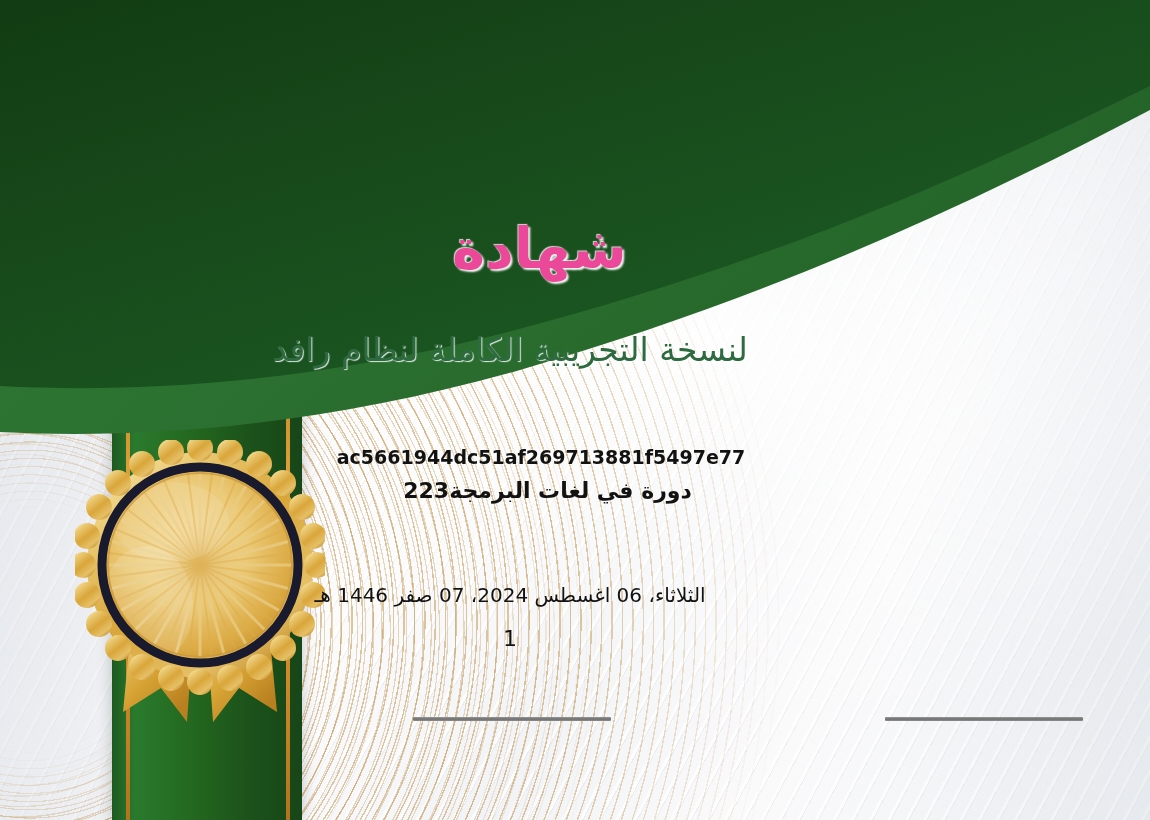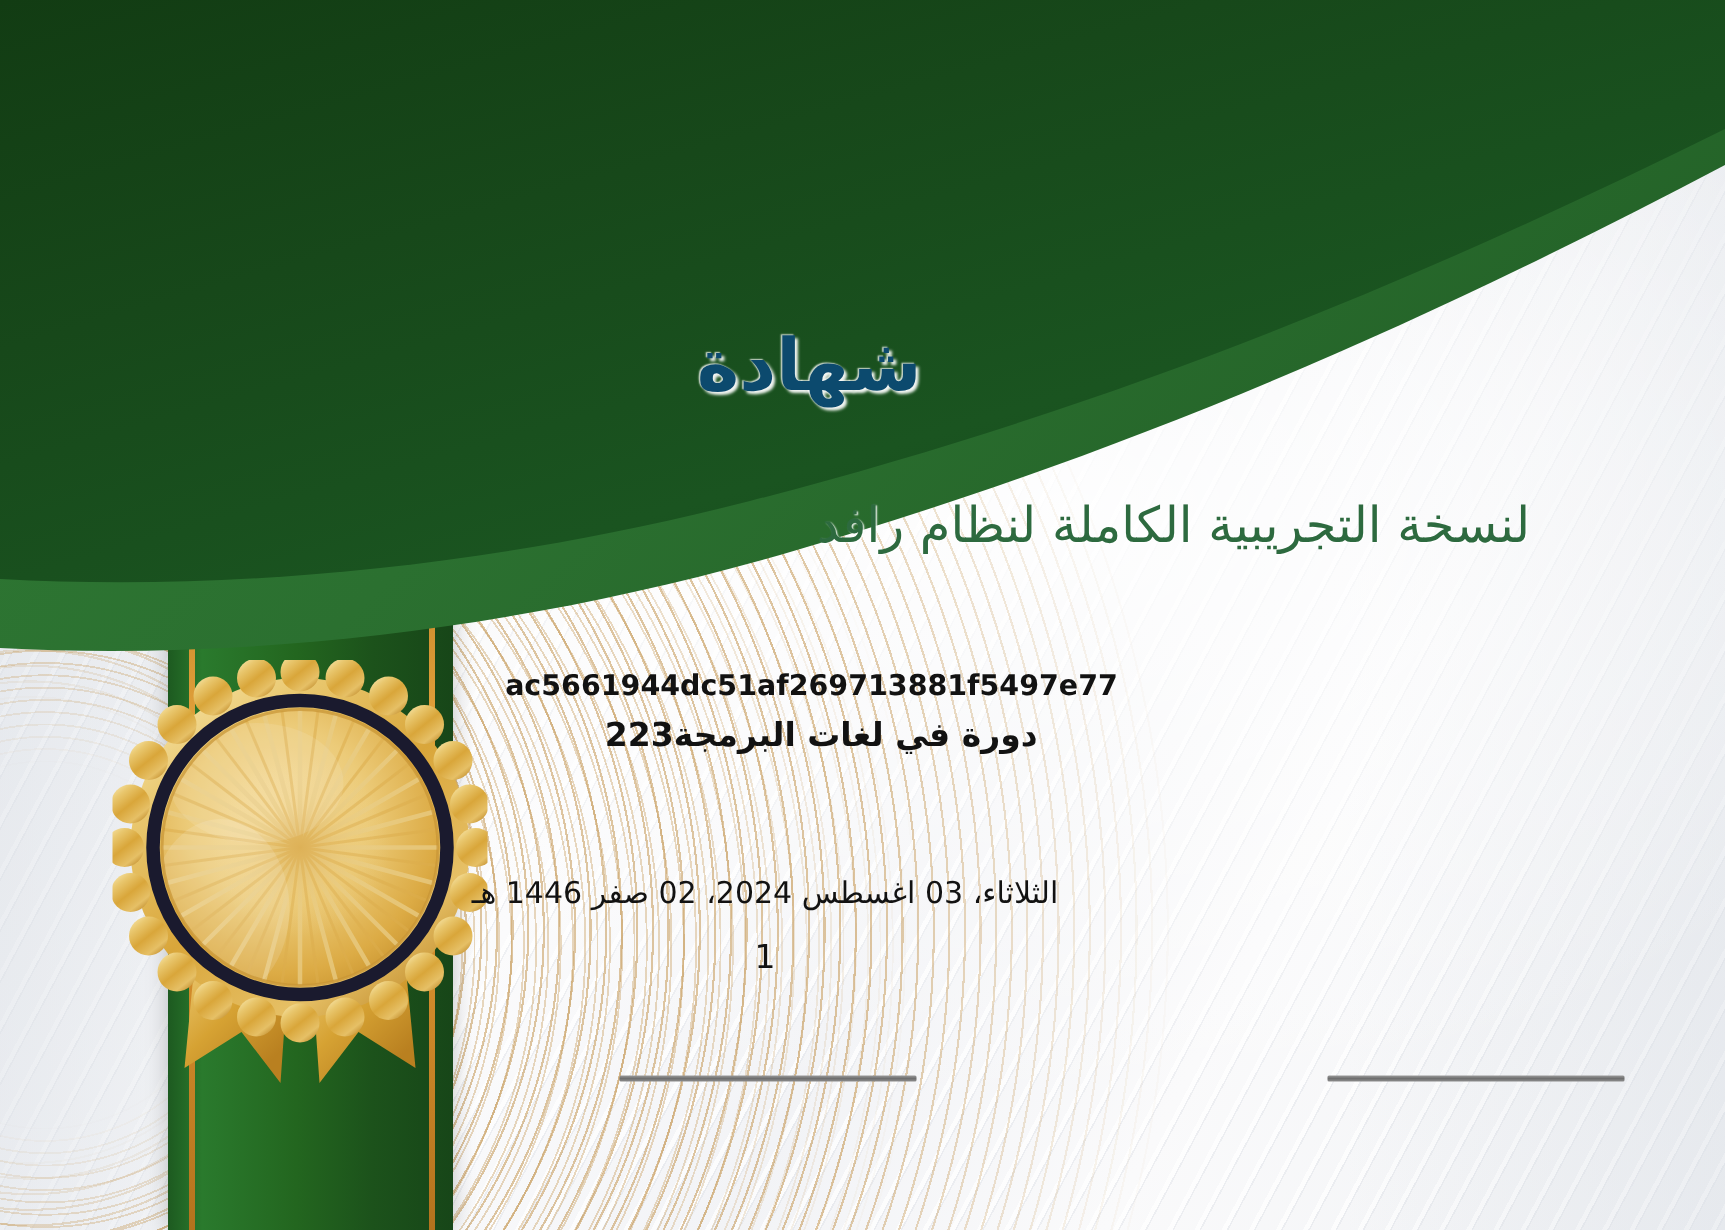--- a/index.html
+++ b/index.html
@@ -132,33 +132,33 @@
     height: 310px;
   }
 
   
   .title {
     position: absolute;
     left: 0;
     right: 0;
     top: 216px;
     text-align: center;
-    font-size: 48px;
+    font-size: 56px;
     font-weight: bold;
-    color: #0c4a6e;
+    color: #ec4899;
     letter-spacing: 0px;
     text-shadow: 2px 2px 2px rgba(255,255,255,.95), -1px -1px 1px rgba(255,255,255,.8);
     padding-right: 71px;
   }
   .subtitle {
     position: absolute;
     left: 0;
     right: 0;
     top: 330px;
-    text-align: right;
+    text-align: center;
     font-size: 33px;
     font-weight: 500;
     color: #2d6a3f;
     padding-right: 130px;
     text-shadow: 1px 1px 1px rgba(255,255,255,.85);
   }
   .hash {
     position: absolute;
     left: 0;
     right: 0;
@@ -373,19 +373,19 @@
       <ellipse cx="72" cy="166" rx="46" ry="60" fill="#ffffff" opacity="0.13"></ellipse>
       <ellipse cx="96" cy="82" rx="58" ry="40" fill="#ffffff" opacity="0.10"></ellipse>
     </g>
     <circle cx="125" cy="125" r="92" fill="none" stroke="#c79435" stroke-width="2" opacity="0.7"></circle>
   </svg>
 
   <div class="title">شهادة</div>
   <div class="subtitle">لنسخة التجريبية الكاملة لنظام رافد</div>
   <div class="hash">ac5661944dc51af269713881f5497e77</div>
   <div class="course">دورة في لغات البرمجة223</div>
-  <div class="date-line">الثلاثاء، 03 اغسطس 2024، 02 صفر 1446 هـ</div>
+  <div class="date-line">الثلاثاء، 06 اغسطس 2024، 07 صفر 1446 هـ</div>
   <div class="serial">1</div>
 
   <div class="sig-line left-sig"></div>
   <div class="sig-line right-sig"></div>
 
 </div>
 
 </body></html>

